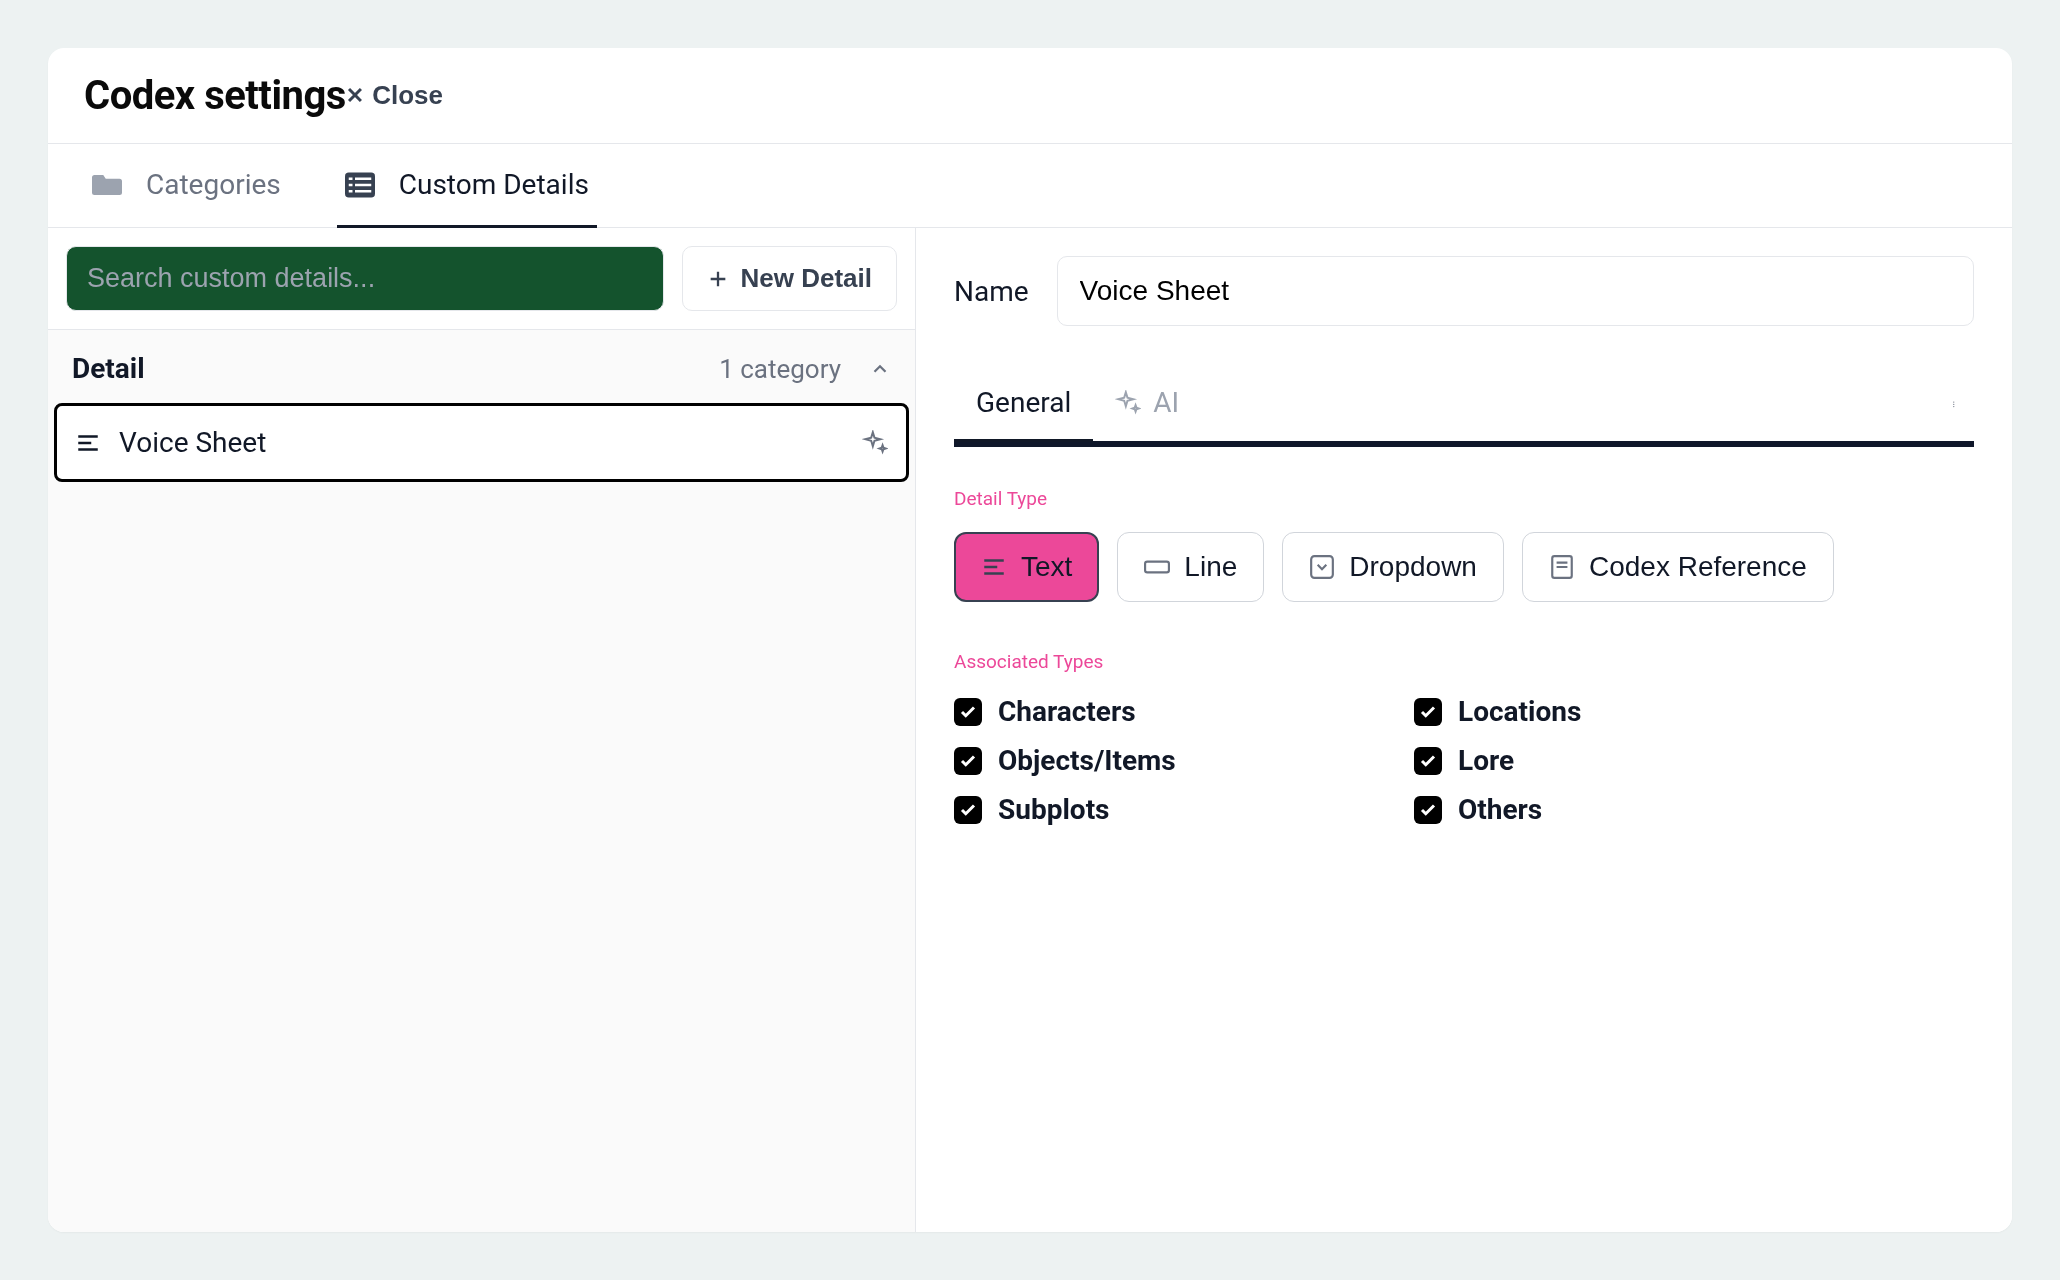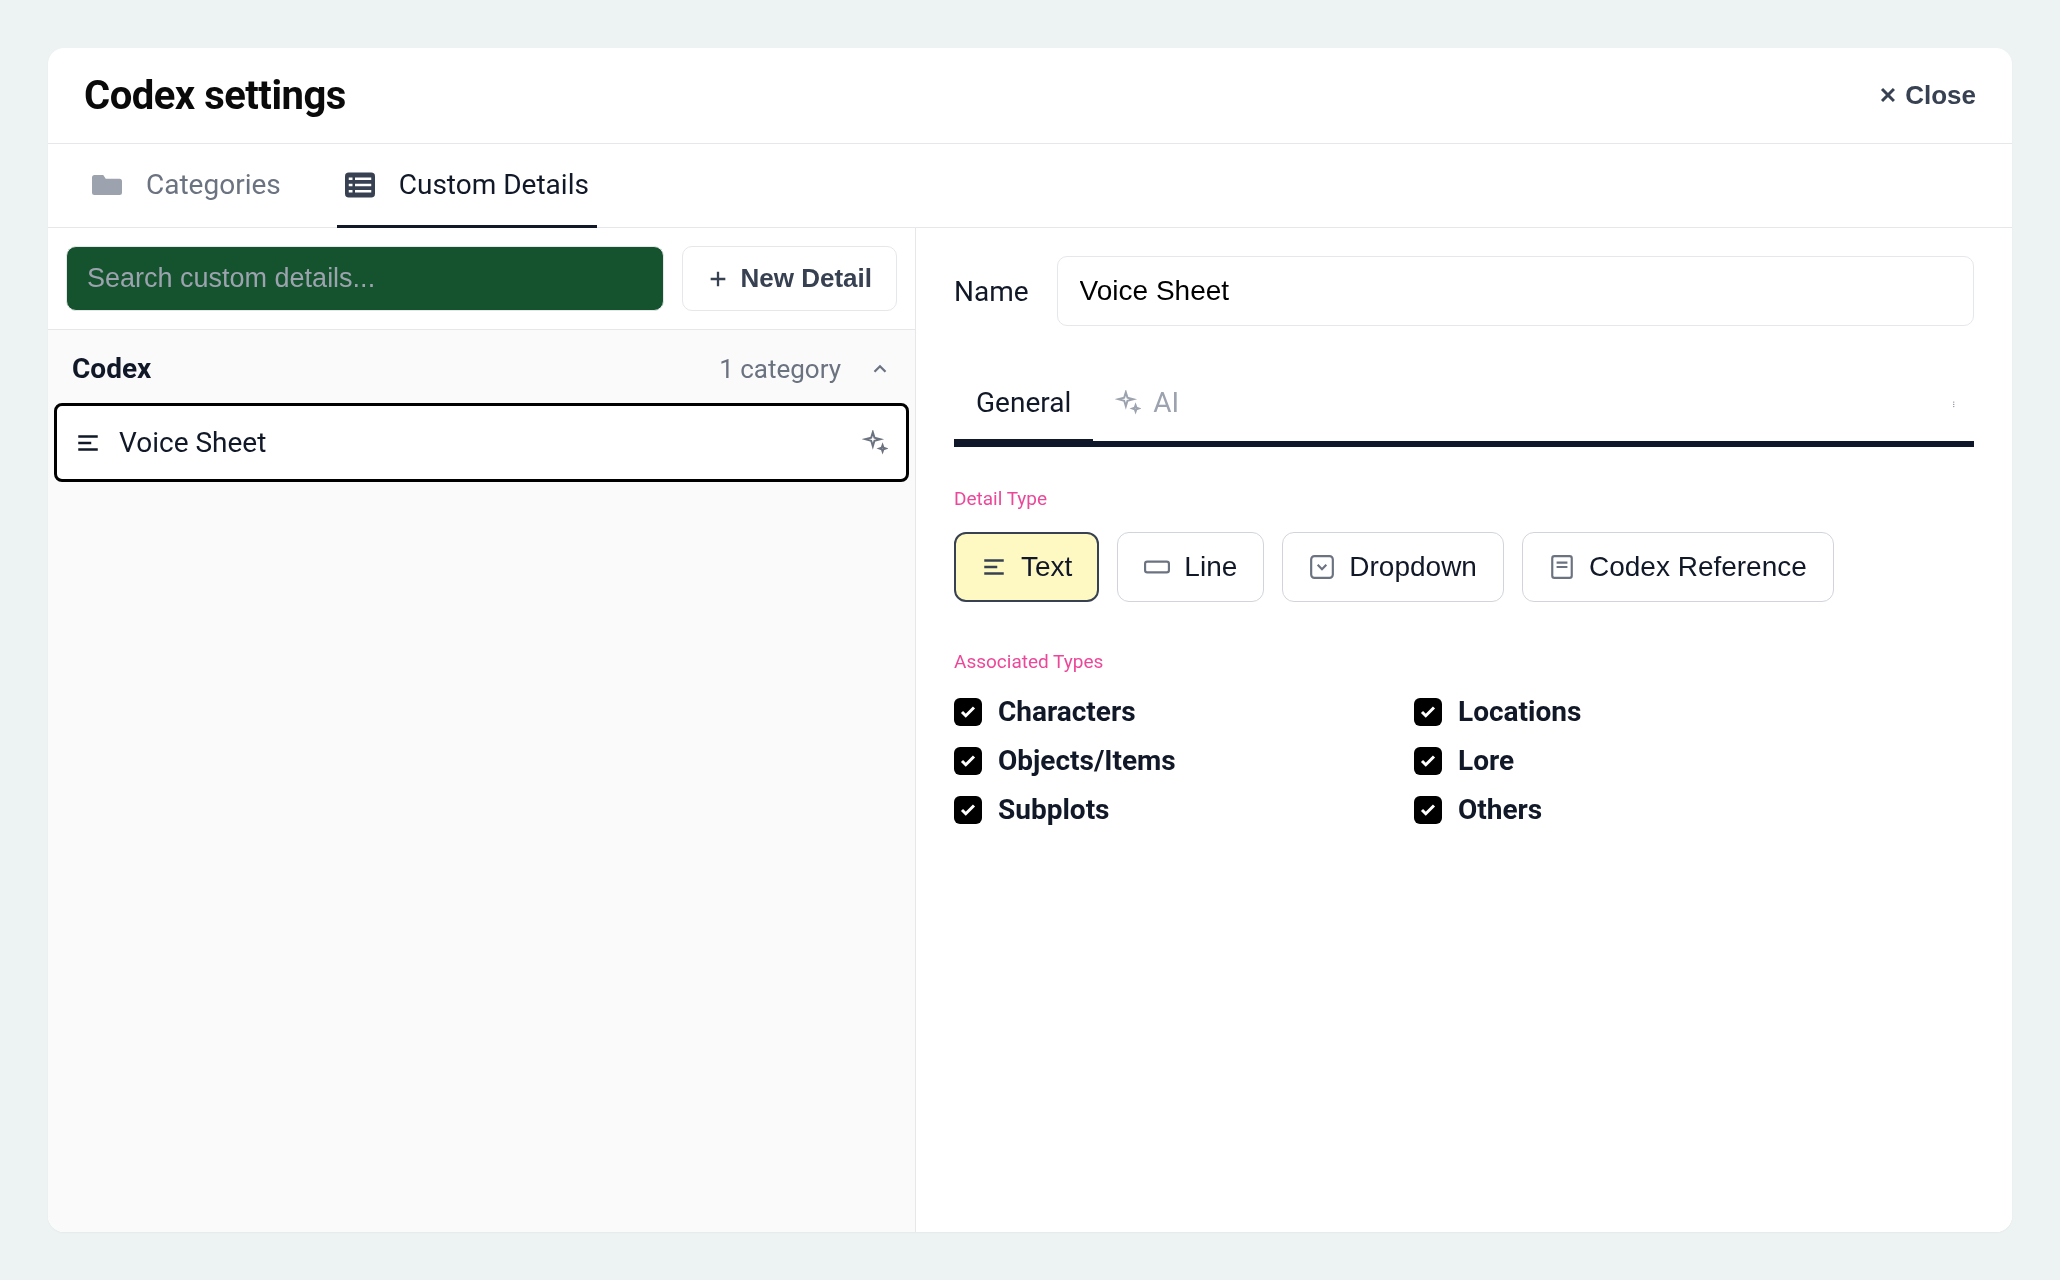--- a/index.html
+++ b/index.html
@@ -17,21 +17,20 @@
     height: 1184px;
     overflow: hidden;
     display: flex;
     flex-direction: column;
     box-shadow: 0 1px 2px rgba(0,0,0,0.04);
   }
   
   .modal-header {
     display: flex;
     align-items: center;
-    justify-content: space-between;
     padding: 24px 36px;
     border-bottom: 1px solid #e5e7eb;
   }
   .modal-title {
     font-size: 40px;
     font-weight: 700;
     letter-spacing: -0.5px;
     color: #0a0a0a;
   }
   .close-btn {
@@ -195,21 +194,21 @@
     font-size: 28px;
     padding: 18px 26px;
     border: 1px solid #d1d5db;
     border-radius: 12px;
     background: #fff;
     cursor: pointer;
     color: #111827;
   }
   .type-btn.selected {
     border: 2px solid #374151;
-    background: #fef9c3;
+    background: #ec4899;
     padding: 17px 25px;
   }
   .type-icon { width: 26px; height: 26px; color: #4b5563; flex-shrink: 0; }
   .assoc-grid {
     display: grid;
     grid-template-columns: 1fr 1fr;
     row-gap: 16px;
     column-gap: 40px;
     max-width: 880px;
     font-weight: bold;
@@ -273,21 +272,21 @@
       <div class="search-row">
         <input class="search-input" placeholder="Search custom details..." style="">
         <button class="new-btn">
           <svg class="plus-icon" viewBox="0 0 24 24" stroke="#374151" stroke-width="2.5" fill="none">
               <path d="M12 4v16M4 12h16"></path>
             </svg>
           <span>New Detail</span>
         </button>
       </div>
       <div class="group-header">
-        <span class="group-title">Codex</span>
+        <span class="group-title">Detail</span>
         <span class="group-meta">
           <span>1 category</span>
           <svg class="chevron" viewBox="0 0 24 24" fill="none" stroke="#6b7280" stroke-width="2.5">
               <path d="M6 15l6-6 6 6"></path>
             </svg>
         </span>
       </div>
       <div class="item-row">
         <svg class="lines-icon" viewBox="0 0 24 24" fill="none" stroke="#111827" stroke-width="2.5">
             <path d="M3 6h18M3 12h12M3 18h18"></path>

